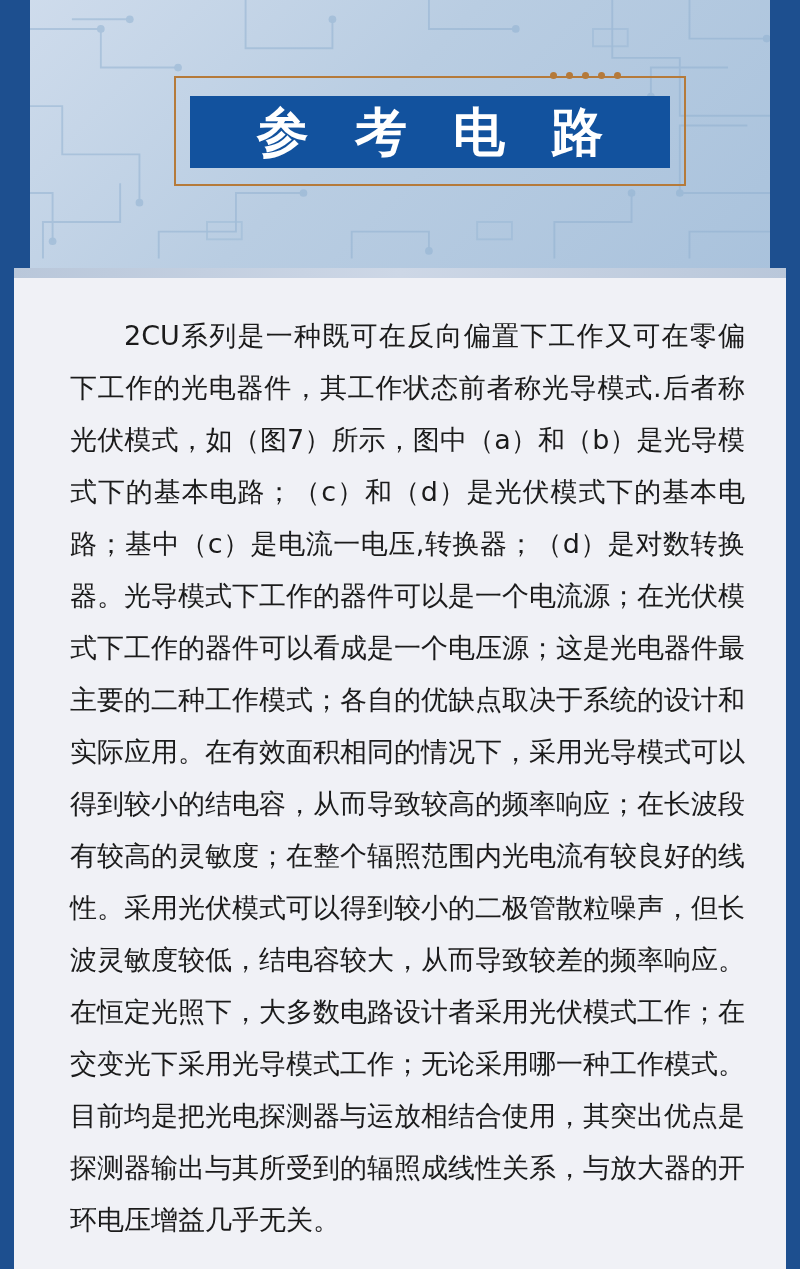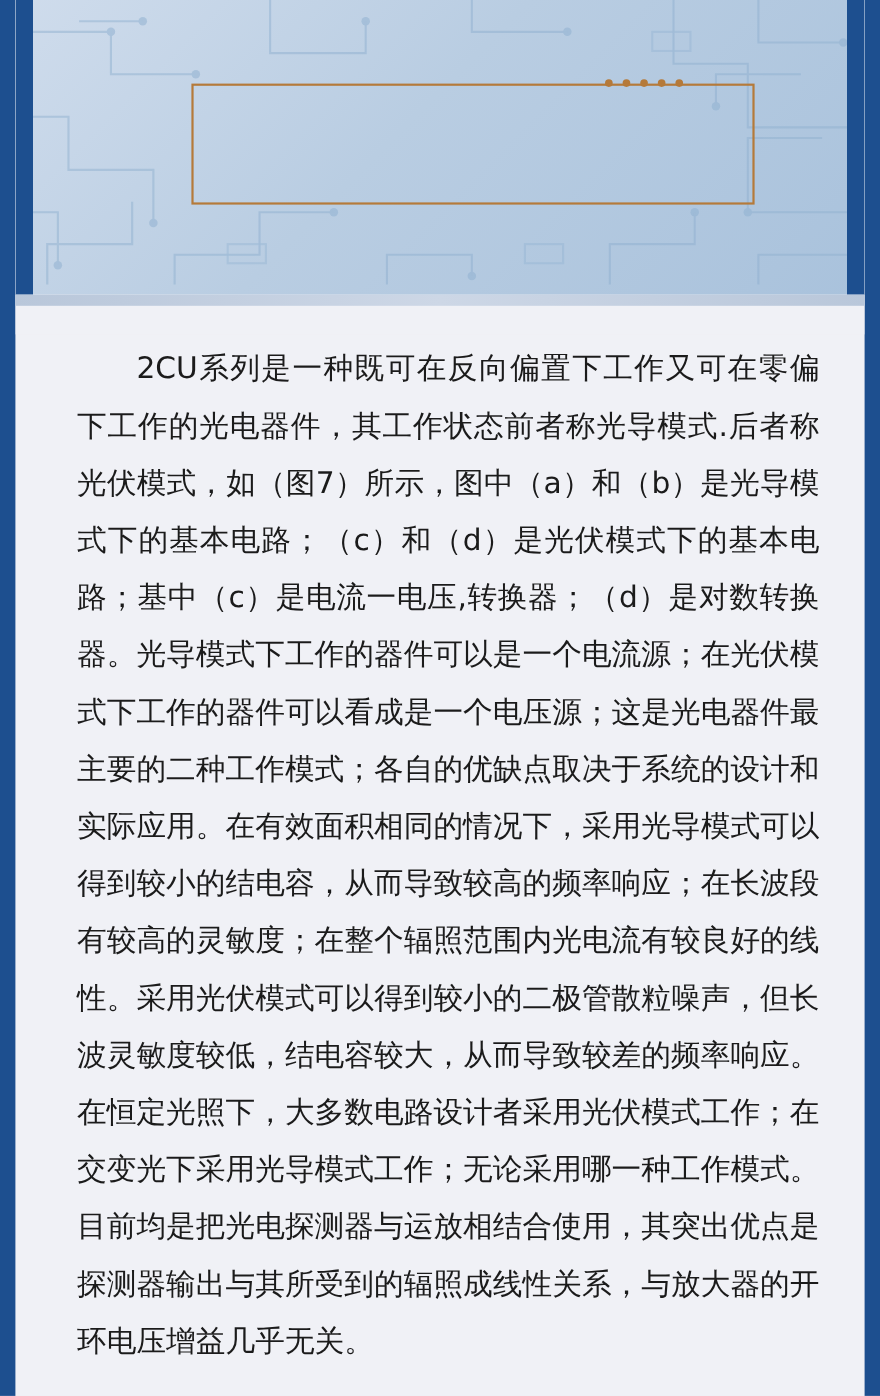--- a/index.html
+++ b/index.html
@@ -181,20 +181,23 @@
     <div class="dots">
       <span></span>
       <span></span>
       <span></span>
       <span></span>
       <span></span>
     </div>
 
     <div class="title-frame"></div>
 
+    <div class="title-block">
+      <div class="title-text">参 考 电 路</div>
+    </div>
   </div>
 
   <div class="sep"></div>
 
   <div class="content">
     <p class="para">2CU系列是一种既可在反向偏置下工作又可在零偏下工作的光电器件，其工作状态前者称光导模式.后者称光伏模式，如（图7）所示，图中（a）和（b）是光导模式下的基本电路；（c）和（d）是光伏模式下的基本电路；基中（c）是电流一电压,转换器；（d）是对数转换器。光导模式下工作的器件可以是一个电流源；在光伏模式下工作的器件可以看成是一个电压源；这是光电器件最主要的二种工作模式；各自的优缺点取决于系统的设计和实际应用。在有效面积相同的情况下，采用光导模式可以得到较小的结电容，从而导致较高的频率响应；在长波段有较高的灵敏度；在整个辐照范围内光电流有较良好的线性。采用光伏模式可以得到较小的二极管散粒噪声，但长波灵敏度较低，结电容较大，从而导致较差的频率响应。在恒定光照下，大多数电路设计者采用光伏模式工作；在交变光下采用光导模式工作；无论采用哪一种工作模式。目前均是把光电探测器与运放相结合使用，其突出优点是探测器输出与其所受到的辐照成线性关系，与放大器的开环电压增益几乎无关。</p>
   </div>
 
 </div>
 

